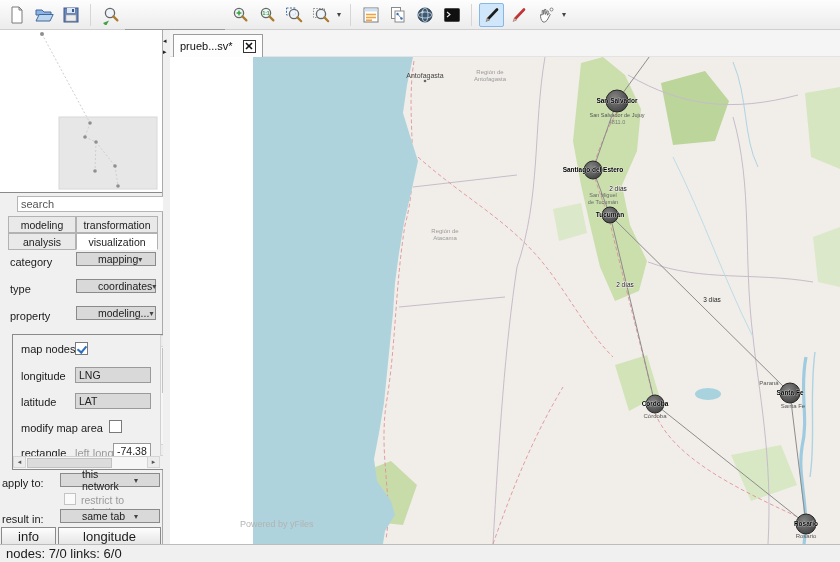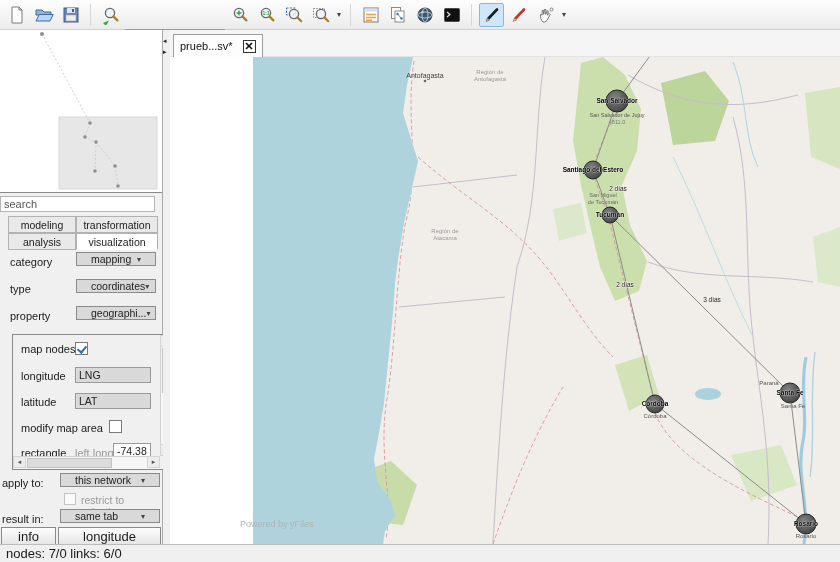--- a/index.html
+++ b/index.html
@@ -18,31 +18,31 @@
   .caret { font-size:8px; color:#444; margin:0 2px; }
   .combo-zoom { width:100px; height:20px; background:#fff; border:1px solid #9a9a9a;
     display:flex; align-items:flex-start; font-size:11px; color:#222; padding:0 4px;margin-top:48px; }
   .combo-zoom .chev { margin-left:auto; font-size:9px; color:#555; }
 
   
   .sidebar { position:absolute; left:0; top:30px; width:163px; height:514px;
     background:#f0f0f0; border-right:1px solid #aaa; font-size:11px; color:#1a1a1a; }
   .overview { position:absolute; left:0; top:0; width:162px; height:163px;
     background:#fff; border-bottom:1px solid #8a8a8a; }
-  .search { position:absolute; top:166px; left:0; width:155px; height:16px;
+  .search { position:absolute; top:166px; left:17px; width:155px; height:16px;
     border:1px solid #b5b5b5; font-size:11px; padding:0 3px; font-family:"Liberation Sans",sans-serif; }
   .search::placeholder { color:#555; opacity:1; }
   .tabgrid { position:absolute; top:186px; left:8px; width:180px; display:grid;
     grid-template-columns:68px 82px; grid-auto-rows:17px; }
   .ptab { border:1px solid #b2b2b2; background:#e9e9e9; font-size:10.5px;
     display:flex; align-items:center; justify-content:center; color:#222; }
   .ptab.sel { background:#fff; border-bottom-color:#fff; }
   .flabel { position:absolute; left:10px; font-size:11px; }
   .combo { position:absolute; height:14px; background:#d9d9d9; border:1px solid #8a8a8a;
-    font-size:10.5px; color:#222; display:flex; align-items:center; padding:0 14px; }
+    font-size:10.5px; color:#222; display:flex; align-items:center; padding:0 21px; }
   .combo .chev { margin-left:auto; font-size:8px; color:#444; }
   .field { position:absolute; height:16px; background:#d9d9d9; border:1px solid #9a9a9a;
     font-size:10.5px; color:#222; display:flex; align-items:center; padding:0 3px; }
   .cb { position:absolute; width:13px; height:13px; background:#fff; border:1px solid #7a7a7a; }
   .cb.checked::after { content:""; position:absolute; left:3px; top:1px; width:4px; height:7px;
     border:solid #2f6fbe; border-width:0 2px 2px 0; transform:rotate(40deg); }
   .cb.disabled { border-color:#c4c4c4; background:#fafafa; }
   .optbox { position:absolute; left:0; top:304px; width:162px; height:136px;
     border:1px solid #8a8a8a; background:#f0f0f0; overflow:hidden;margin-left:12px; }
   .vscroll { position:absolute; right:0; top:0; width:13px; height:121px;
@@ -251,21 +251,21 @@
       <span>mapping</span>
         <span class="chev">▾</span>
     </div>
     <span class="flabel" style="top:253px">type</span>
     <div class="combo" style="top:249px; left:76px; width:80px">
       <span>coordinates</span>
         <span class="chev">▾</span>
     </div>
     <span class="flabel" style="top:280px">property</span>
     <div class="combo" style="top:276px; left:76px; width:80px">
-      <span>geographi...</span>
+      <span>modeling...</span>
         <span class="chev">▾</span>
     </div>
 
     <div class="optbox">
       <span style="position:absolute; left:8px; top:8px">map nodes</span>
       <span class="cb checked" style="left:62px; top:7px"></span>
       <span style="position:absolute; left:8px; top:35px">longitude</span>
       <div class="field" style="left:62px; top:32px; width:76px">
           <span>LNG</span>
         </div>

